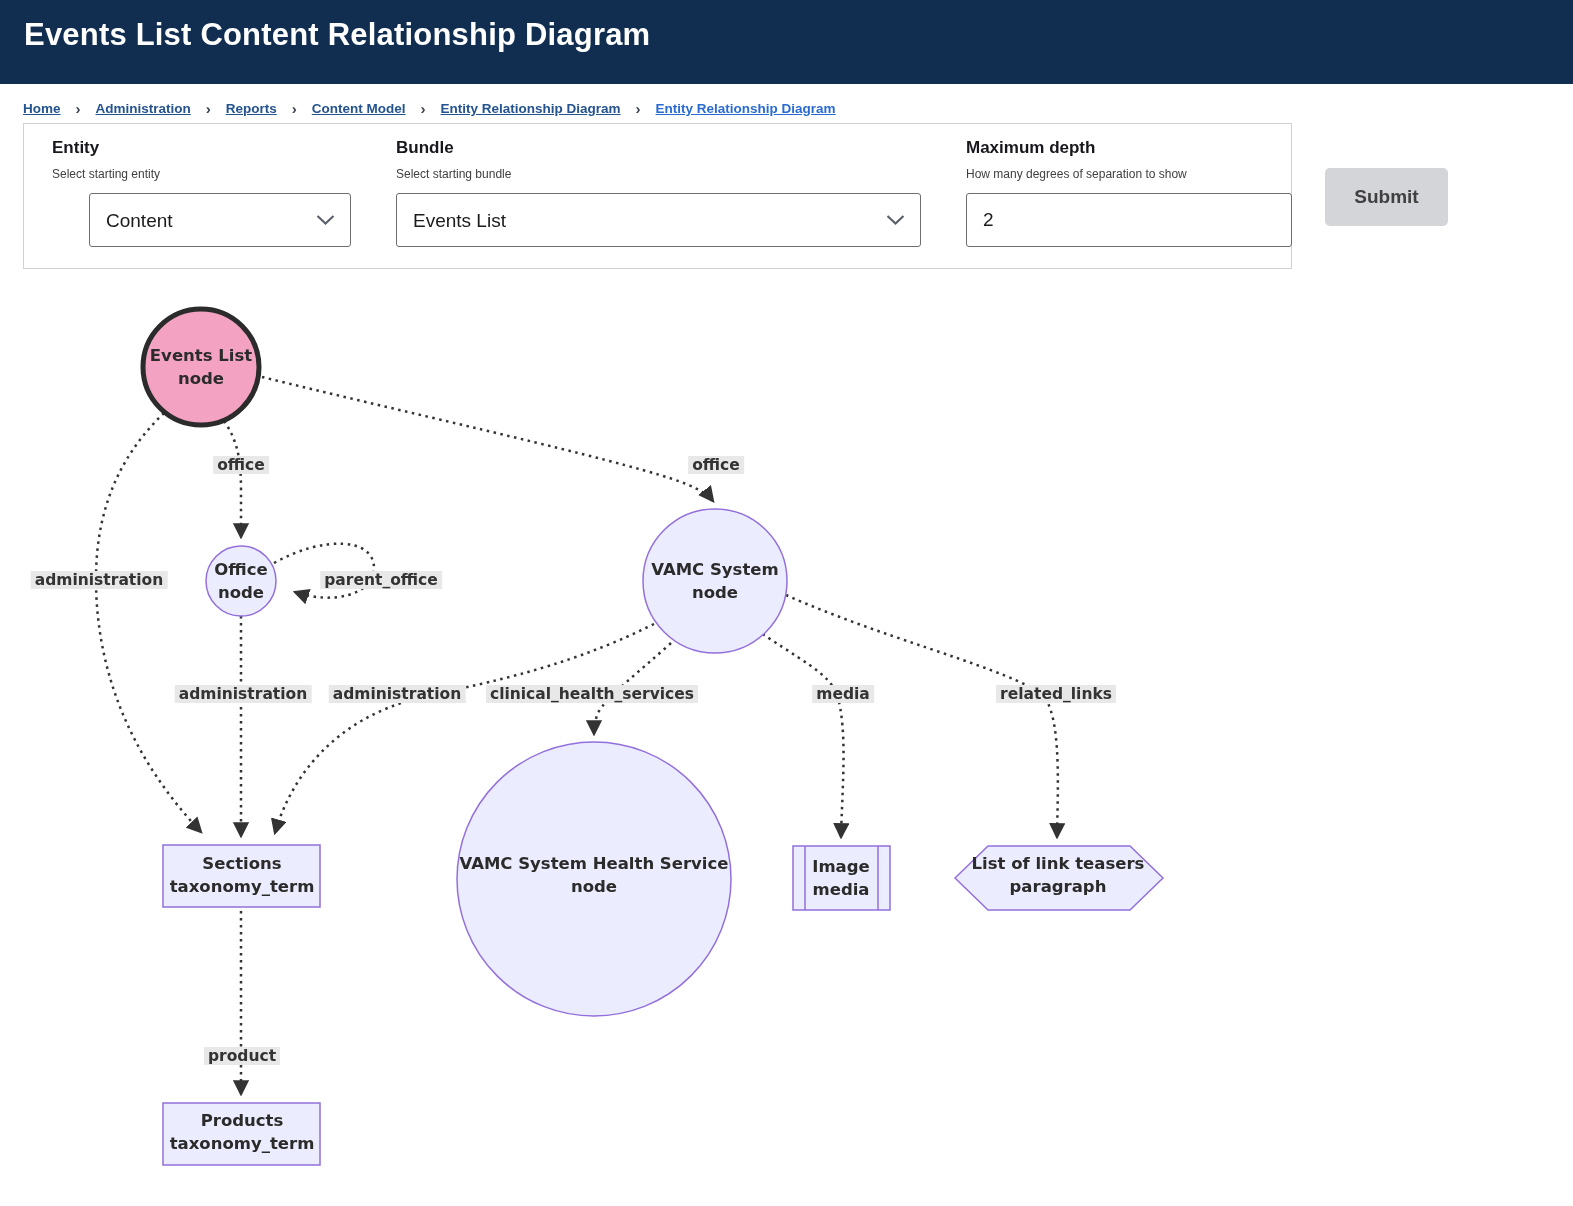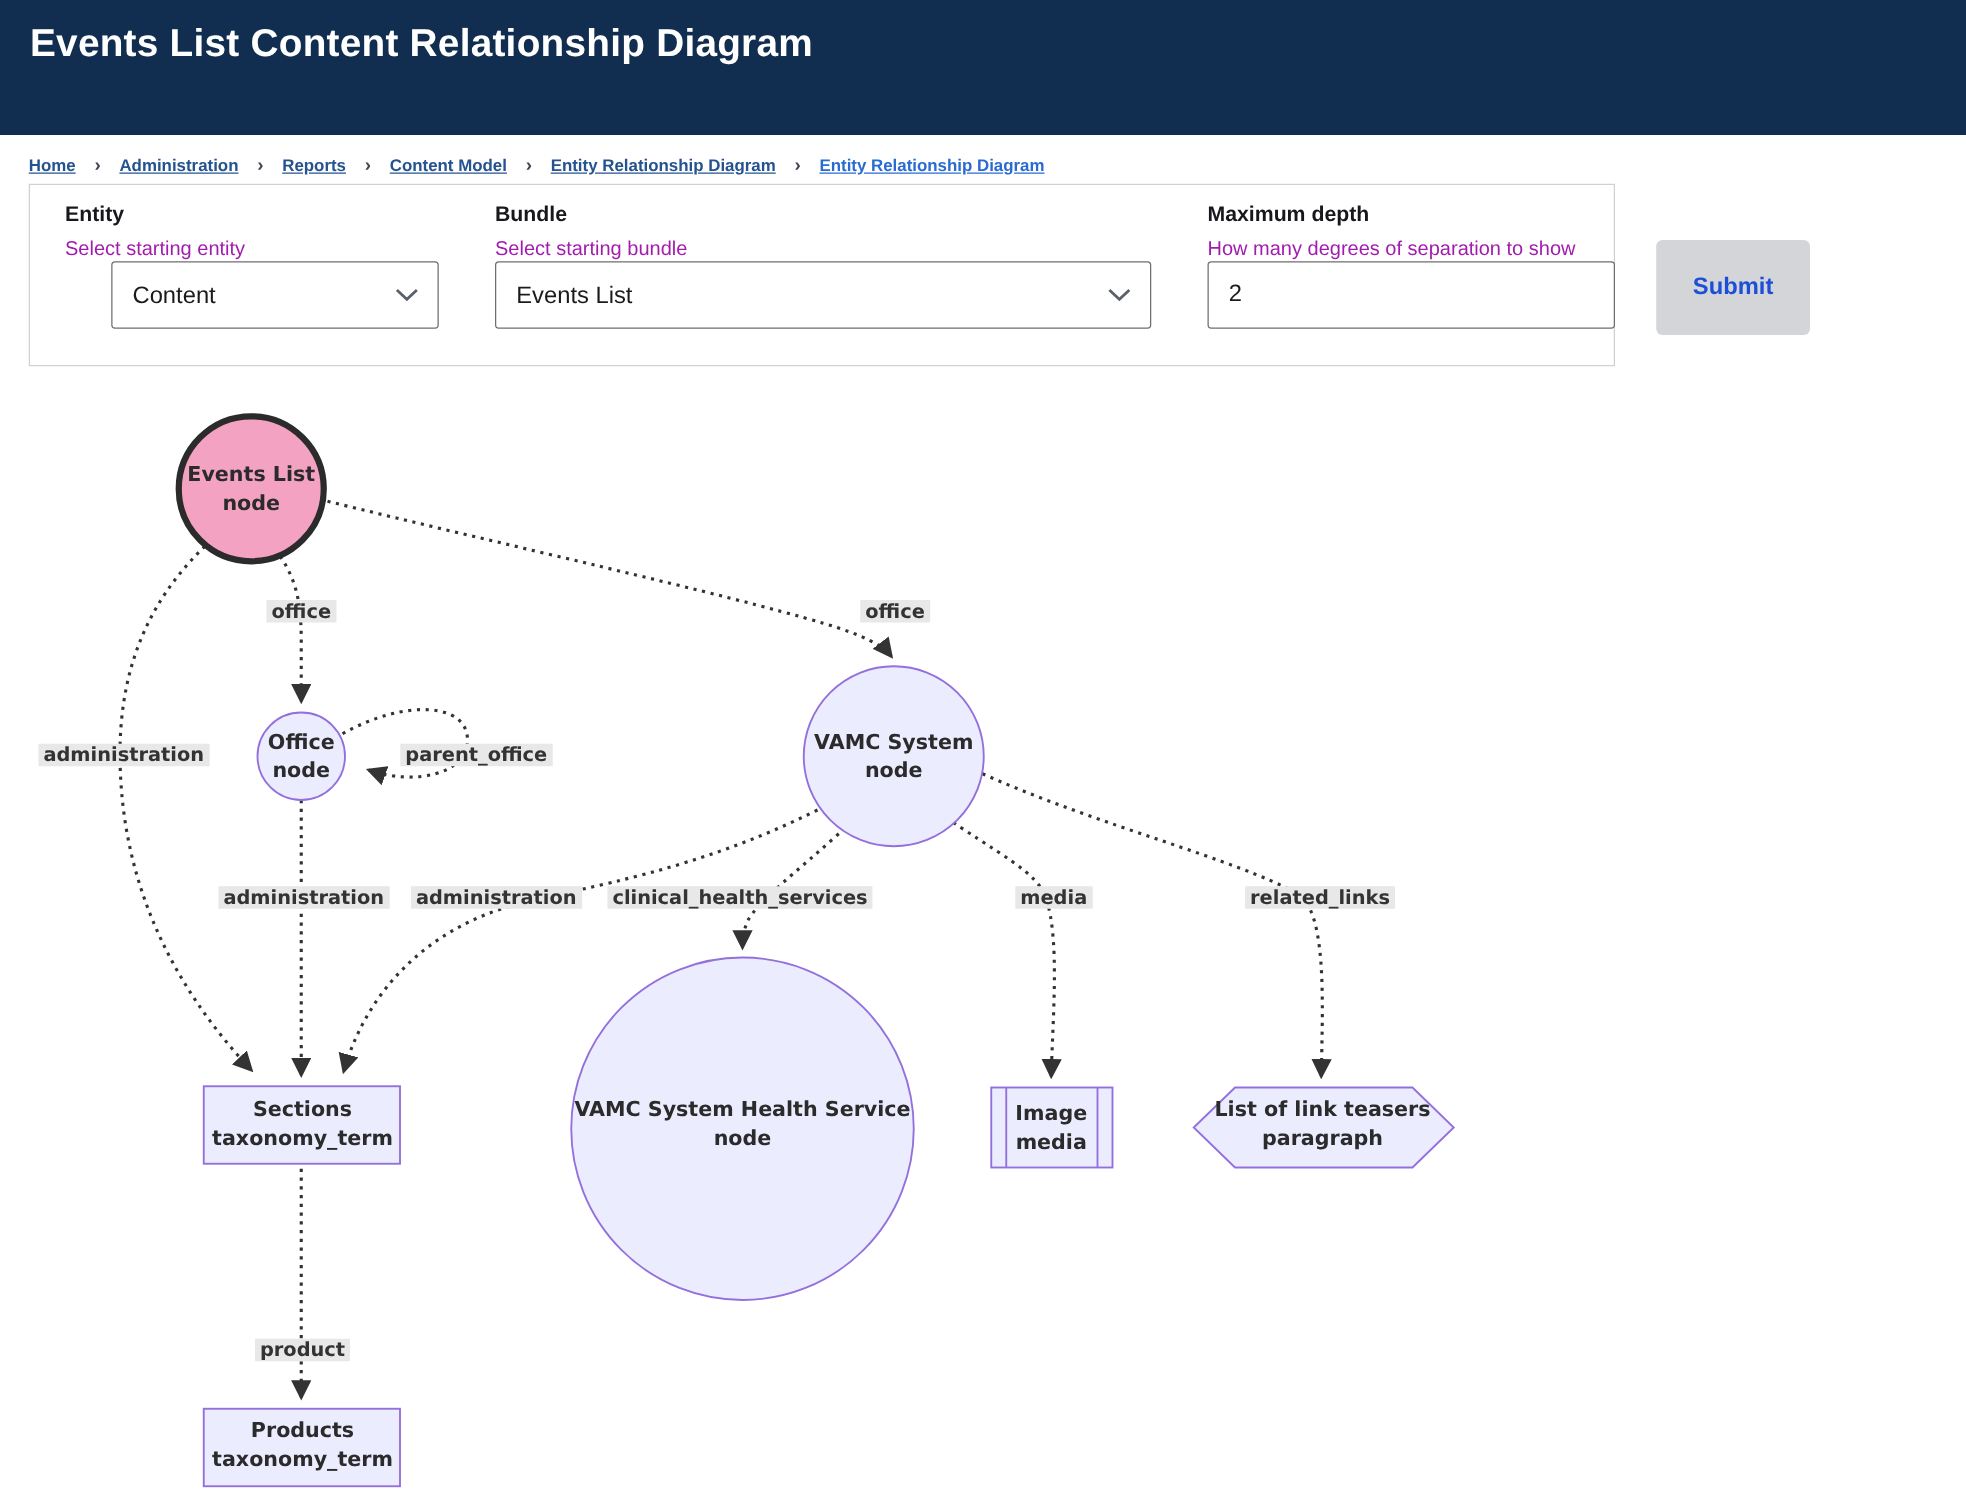--- a/index.html
+++ b/index.html
@@ -5,21 +5,21 @@
   * { box-sizing: border-box; margin: 0; padding: 0; }
   body {
     width: 1573px; height: 1206px;
     background: #ffffff;
     font-family: "Liberation Sans", sans-serif;
     color: #1b1b1b;
     overflow: hidden;
   }
   
   .app-header {
-    height: 108px; background: #112e51;
+    height: 84px; background: #112e51;
     padding: 17px 0 0 24px;
   }
   .app-header h1 {
     color: #ffffff; font-size: 31px; font-weight: bold;
     letter-spacing: 0.2px;
   }
   
   .breadcrumb {
     margin: 16px 0 6px 23px;
     display: flex; align-items: center; gap: 15px;
@@ -31,44 +31,44 @@
   
   .controls-wrap { position: relative; margin-left: 23px; }
   .form-panel {
     width: 1269px; height: 146px;
     border: 1px solid #cfd1d4; background: #fff;
     display: flex; gap: 45px;
     padding: 14px 0 0 28px;
   }
   .field { display: flex; flex-direction: column; }
   .field .flabel { font-size: 17px; font-weight: bold; margin-bottom: 9px; color: #17171d; }
-  .field .fdesc { font-size: 16px; margin-bottom: 0; color: #a21caf; }
+  .field .fdesc { font-size: 12px; margin-bottom: 12px; color: #404040; }
   .ctrl-wrap { position: relative; }
   select.ctrl, input.ctrl {
     height: 54px; width: 100%;
     border: 1px solid #6e6e6e; border-radius: 3px;
     background: #fff; color: #1b1b1b;
     font-size: 19px; font-family: "Liberation Sans", sans-serif;
     padding: 0 40px 0 16px;
     -webkit-appearance: none; appearance: none;
   }
   input.ctrl { padding-right: 16px; }
   .w-entity { width: 299px; padding-left: 37px; }
   .w-bundle { width: 525px; }
   .w-depth  { width: 326px; }
   .chev {
     position: absolute; right: 16px; top: 50%;
     transform: translateY(-50%);
     pointer-events: none; line-height: 0;
   }
   .submit-btn {
     position: absolute; left: 1302px; top: 45px;
-    width: 123px; height: 76px;
+    width: 123px; height: 58px;
     background: #d4d5d9; border: none; border-radius: 5px;
-    font-size: 19px; font-weight: bold; color: #1d4ed8;
+    font-size: 19px; font-weight: bold; color: #404040;
     font-family: "Liberation Sans", sans-serif;
     cursor: pointer;
   }
   
   .diagram {
     position: relative; margin-top: 10px;
     width: 1573px; height: 955px;
     font-family: "DejaVu Sans", sans-serif;
   }
   .diagram svg { position: absolute; left: 0; top: 0; }

